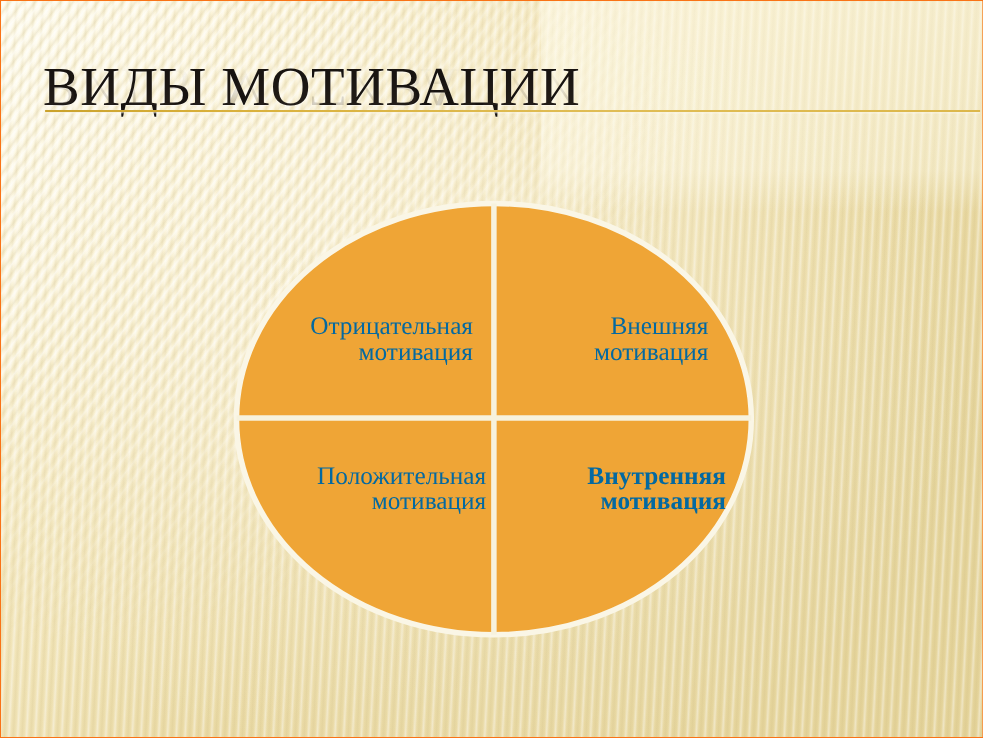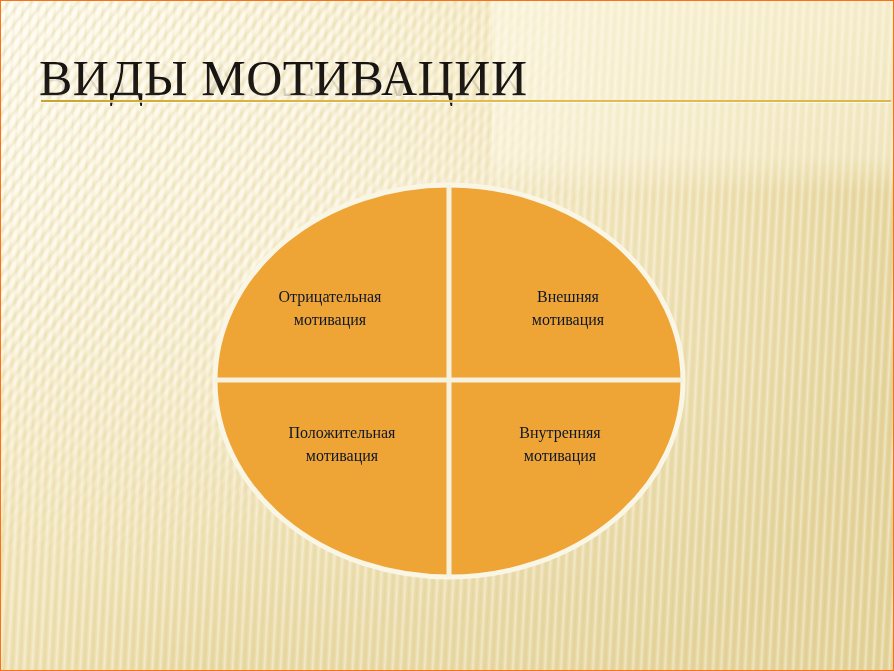--- a/index.html
+++ b/index.html
@@ -152,31 +152,31 @@
 
   .diagram svg {
     position: absolute;
     inset: 0;
     display: block;
   }
 
   .quad-label {
     position: absolute;
     width: 200px;
-    text-align: center;
-    font-size: 16px;
+    text-align: right;
+    font-size: 23px;
     line-height: 23px;
-    color: #0f172a;
+    color: #0369a1;
     white-space: normal;
   }
 
   .quad-tl { left: 18px;  top: 103px; }
-  .quad-tr { left: 256px; top: 103px; }
+  .quad-tr { left: 232px; top: 103px; }
   .quad-bl { left: 30px;  top: 239px; }
-  .quad-br { left: 248px; top: 239px; }
+  .quad-br { left: 248px; top: 239px; font-weight: bold; }
 </style>
 </head>
 <body>
 
 <div id="slide">
 
   <div class="bg-base"></div>
   <div class="bg-shade"></div>
   <div class="bg-stripes-v"></div>
   <div class="bg-stripes-d"></div>

